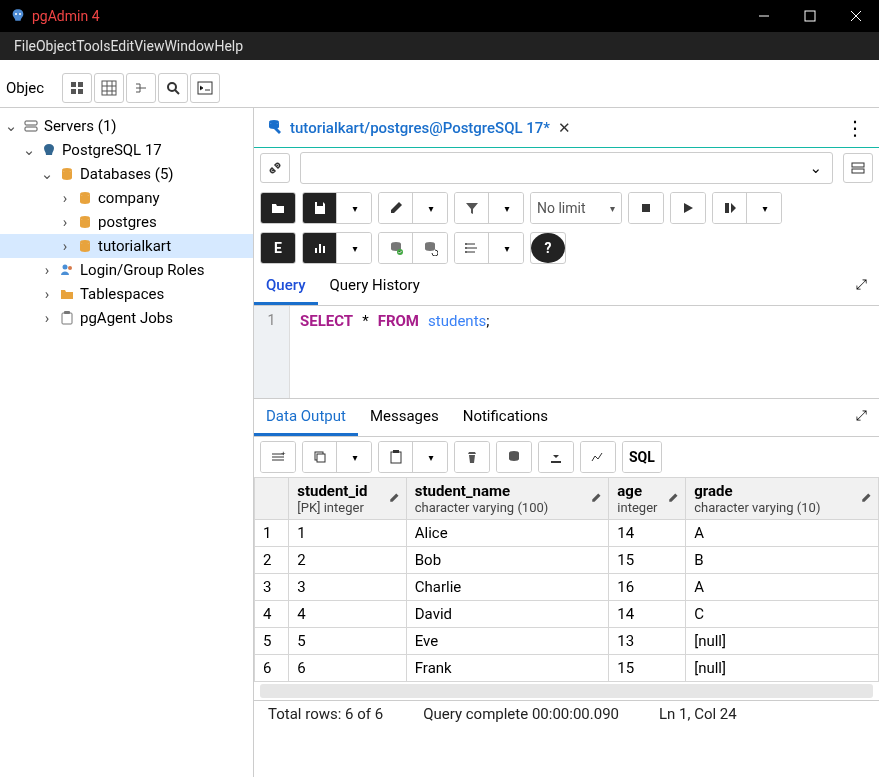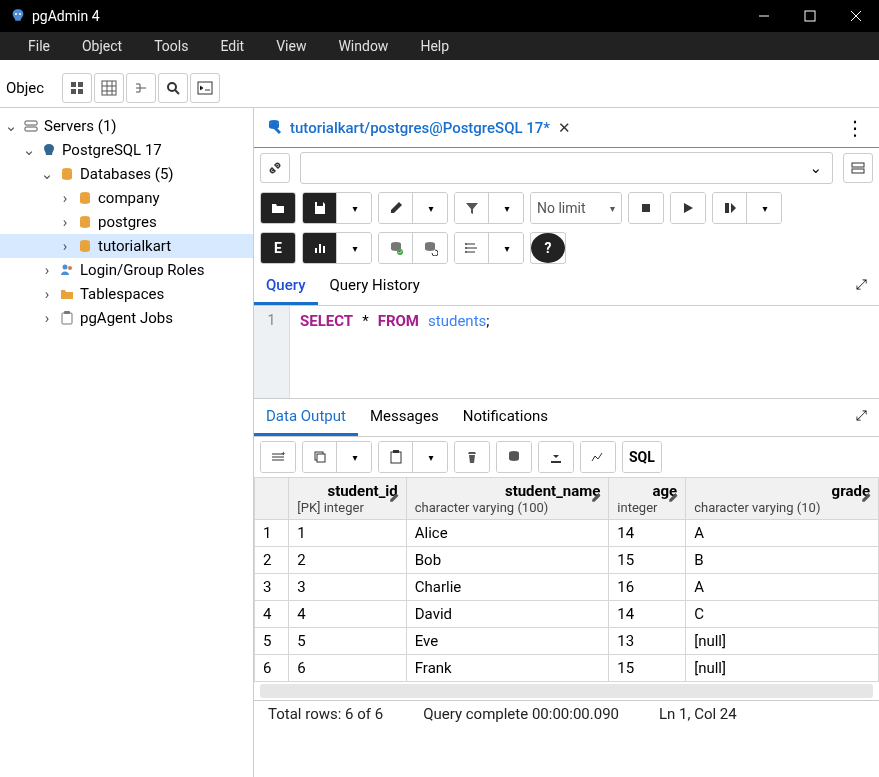--- a/index.html
+++ b/index.html
@@ -1,22 +1,22 @@
 <!DOCTYPE html>
 <html><head>
 <meta charset="utf-8">
 <style>
   * { box-sizing: border-box; margin: 0; padding: 0; font-family: -apple-system, BlinkMacSystemFont, "Segoe UI", Roboto, sans-serif; }
   body { width: 879px; height: 777px; background: #fff; display: flex; flex-direction: column; overflow: hidden; font-size: 14px; }
-  .titlebar { background: #000; height: 32px; display: flex; align-items: center; color: #ffffff; }
+  .titlebar { background: #000; height: 32px; display: flex; align-items: center; color: #ef4444; }
   .title-left { display: flex; align-items: center; gap: 6px; padding-left: 10px; flex: 1; }
   .title-left .logo { width: 16px; height: 16px; }
   .win-btns { display: flex; }
   .win-btn { width: 46px; height: 32px; display: flex; align-items: center; justify-content: center; color: #fff; }
-  .menubar { background: #222; height: 28px; display: flex; align-items: center; gap: 32px; padding-left: 28px; color: #e0e0e0; }
+  .menubar { background: #222; height: 28px; display: flex; align-items: center; gap: 0; padding-left: 14px; color: #e0e0e0; }
   .menubar span { font-size: 14px; }
   .topstrip { height: 40px; border-bottom: 1px solid #ccc; display: flex; margin-top: 8px; }
   .obj-tab-hdr { width: 60px; display: flex; align-items: center; padding-left: 6px; font-size: 15px;}
   .obj-icons { display: flex; align-items: center; gap: 2px; padding-left: 2px;}
   .obj-icons .ic { width: 30px; height: 30px; border: 1px solid #ccc; border-radius: 3px; display: flex; align-items: center; justify-content: center; background:#fff;}
   .body { flex: 1; display: flex; min-height: 0; }
   .sidebar { width: 254px; border-right: 1px solid #ccc; padding-top: 6px; overflow: hidden; }
   .tree-item { display: flex; align-items: center; gap: 4px; padding: 3px 4px; white-space: nowrap; font-size: 15px;}
   .tree-item.selected { background: #d6e9ff; }
   .tree-item .chev { width: 14px; text-align: center; color: #555; }
@@ -48,21 +48,21 @@
   .kw { color: #a71d8a; font-weight: bold;}
   .id { color: #3b82f6;}
   .outtabs { display:flex; border-top:1px solid #ccc; border-bottom:1px solid #ccc;}
   .outtab { padding: 8px 12px; font-size:15px;}
   .outtab.active { color:#1a6fcc; border-bottom:3px solid #1a6fcc; font-weight:400;}
   .outtools { display:flex; gap:6px; padding:4px 6px;}
   .table-wrap { overflow:auto;}
   table.grid { border-collapse:collapse; width:100%;}
   table.grid th, table.grid td { border:1px solid #d6d6d6; padding:4px 8px; text-align:left; font-size:15px;}
   table.grid th { background:#f1f1f1; font-weight:normal; position:relative;}
-  th .colname{font-weight:bold;text-align:right;}
+  th .colname{font-weight:bold;}
   th .coltype{font-size:13px;color:#444;}
   th .pencil{position:absolute;right:6px;top:50%;transform:translateY(-50%);}
   td.num,th.rownum { text-align:right;}
   .scroll-stub{height:14px;background:#e6e6e6;margin:2px 6px;border-radius:3px;}
   .status { border-top:1px solid #ccc; padding:4px 14px; display:flex; gap:40px; font-size:15px; color:#222;}
 </style>
 </head>
 <body>
 
 <div class="titlebar">

